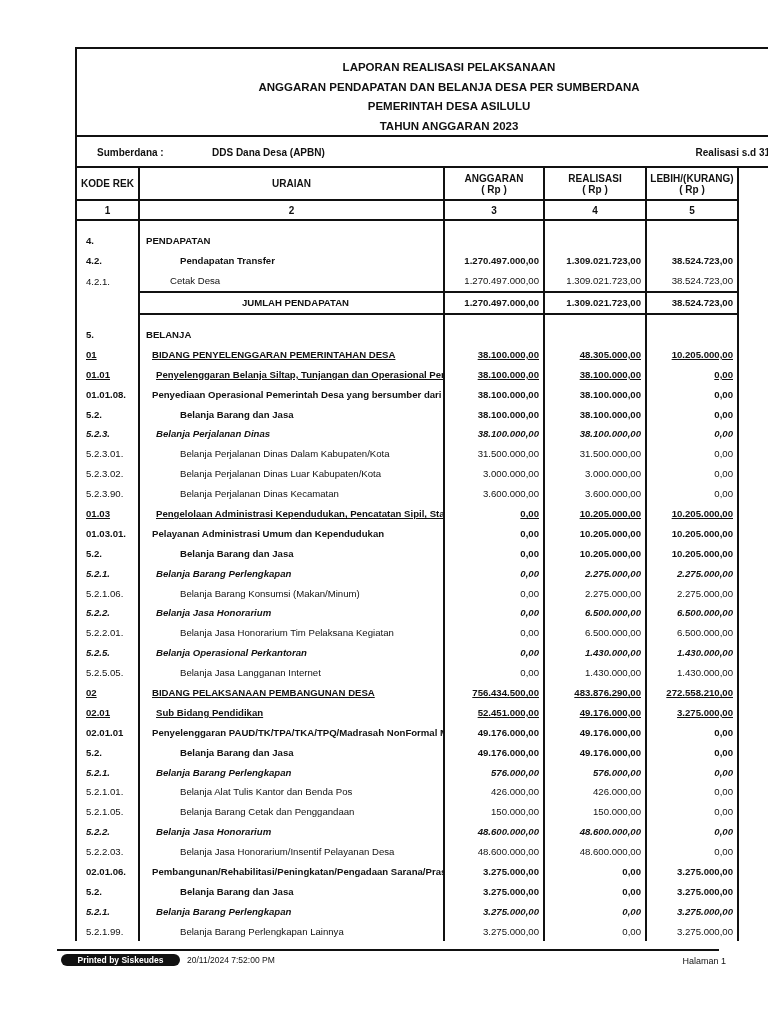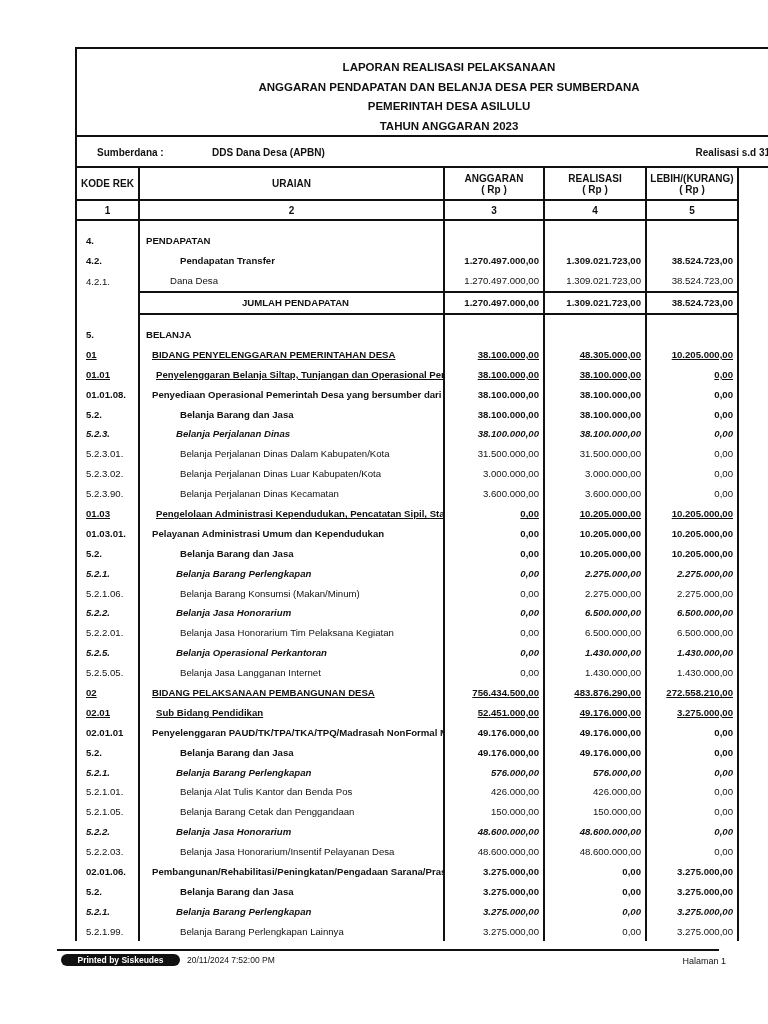--- a/index.html
+++ b/index.html
@@ -20,21 +20,21 @@
   td { font-size: 9.6px; padding: 0 4px; height: 19.9px; border-left: 2px solid #111; border-right: 2px solid #111; white-space: nowrap; overflow: hidden; vertical-align: middle; }
   td.num { text-align: right; }
   td.kode { padding-left: 9px; }
   .b { font-weight: bold; }
   .i { font-style: italic; }
   .u { text-decoration: underline; }
   tr.total td { border-top: 2px solid #111; border-bottom: 2px solid #111; font-weight: bold; }
   tr.total td.lab { text-align: center; padding-left: 12px; }
   tr.total td.kode { border-top: none; border-bottom: none; }
   tr.gap td { height: 10px; }
-  .lv0 { padding-left: 6px; } .lv1 { padding-left: 12px; } .lv2 { padding-left: 36px; } .lv3 { padding-left: 30px; } .lv4 { padding-left: 40px; } .lv5 { padding-left: 16px; }
+  .lv0 { padding-left: 6px; } .lv1 { padding-left: 12px; } .lv2 { padding-left: 16px; } .lv3 { padding-left: 30px; } .lv4 { padding-left: 40px; } .lv5 { padding-left: 16px; }
   .footer-line { position: absolute; left: 57px; top: 949px; width: 662px; height: 2px; background: #111; }
   .printed { position: absolute; left: 61px; top: 954px; width: 119px; height: 12px; background: #111; color: #fff; font-size: 8.5px; font-weight: bold; text-align: center; line-height: 12px; border-radius: 6px; }
   .printed-date { position: absolute; left: 187px; top: 954px; font-size: 8.5px; line-height: 12px; }
   .halaman { position: absolute; right: 42px; top: 956px; font-size: 9px; }
 </style>
 </head>
 <body>
 
 <div class="frame">
   <div class="title-box">
@@ -89,21 +89,21 @@
         </tr>
         <tr>
           <td class="kode"><span class="b">4.2.</span></td>
           <td class="lv4"><span class="b">Pendapatan Transfer</span></td>
           <td class="num"><span class="b">1.270.497.000,00</span></td>
           <td class="num"><span class="b">1.309.021.723,00</span></td>
           <td class="num"><span class="b">38.524.723,00</span></td>
         </tr>
         <tr>
           <td class="kode"><span>4.2.1.</span></td>
-          <td class="lv3"><span>Dana Desa</span></td>
+          <td class="lv3"><span>Cetak Desa</span></td>
           <td class="num"><span>1.270.497.000,00</span></td>
           <td class="num"><span>1.309.021.723,00</span></td>
           <td class="num"><span>38.524.723,00</span></td>
         </tr>
         <tr class="total">
           <td class="kode"><span></span></td>
           <td class="lab"><span>JUMLAH PENDAPATAN</span></td>
           <td class="num"><span>1.270.497.000,00</span></td>
           <td class="num"><span>1.309.021.723,00</span></td>
           <td class="num"><span>38.524.723,00</span></td>

